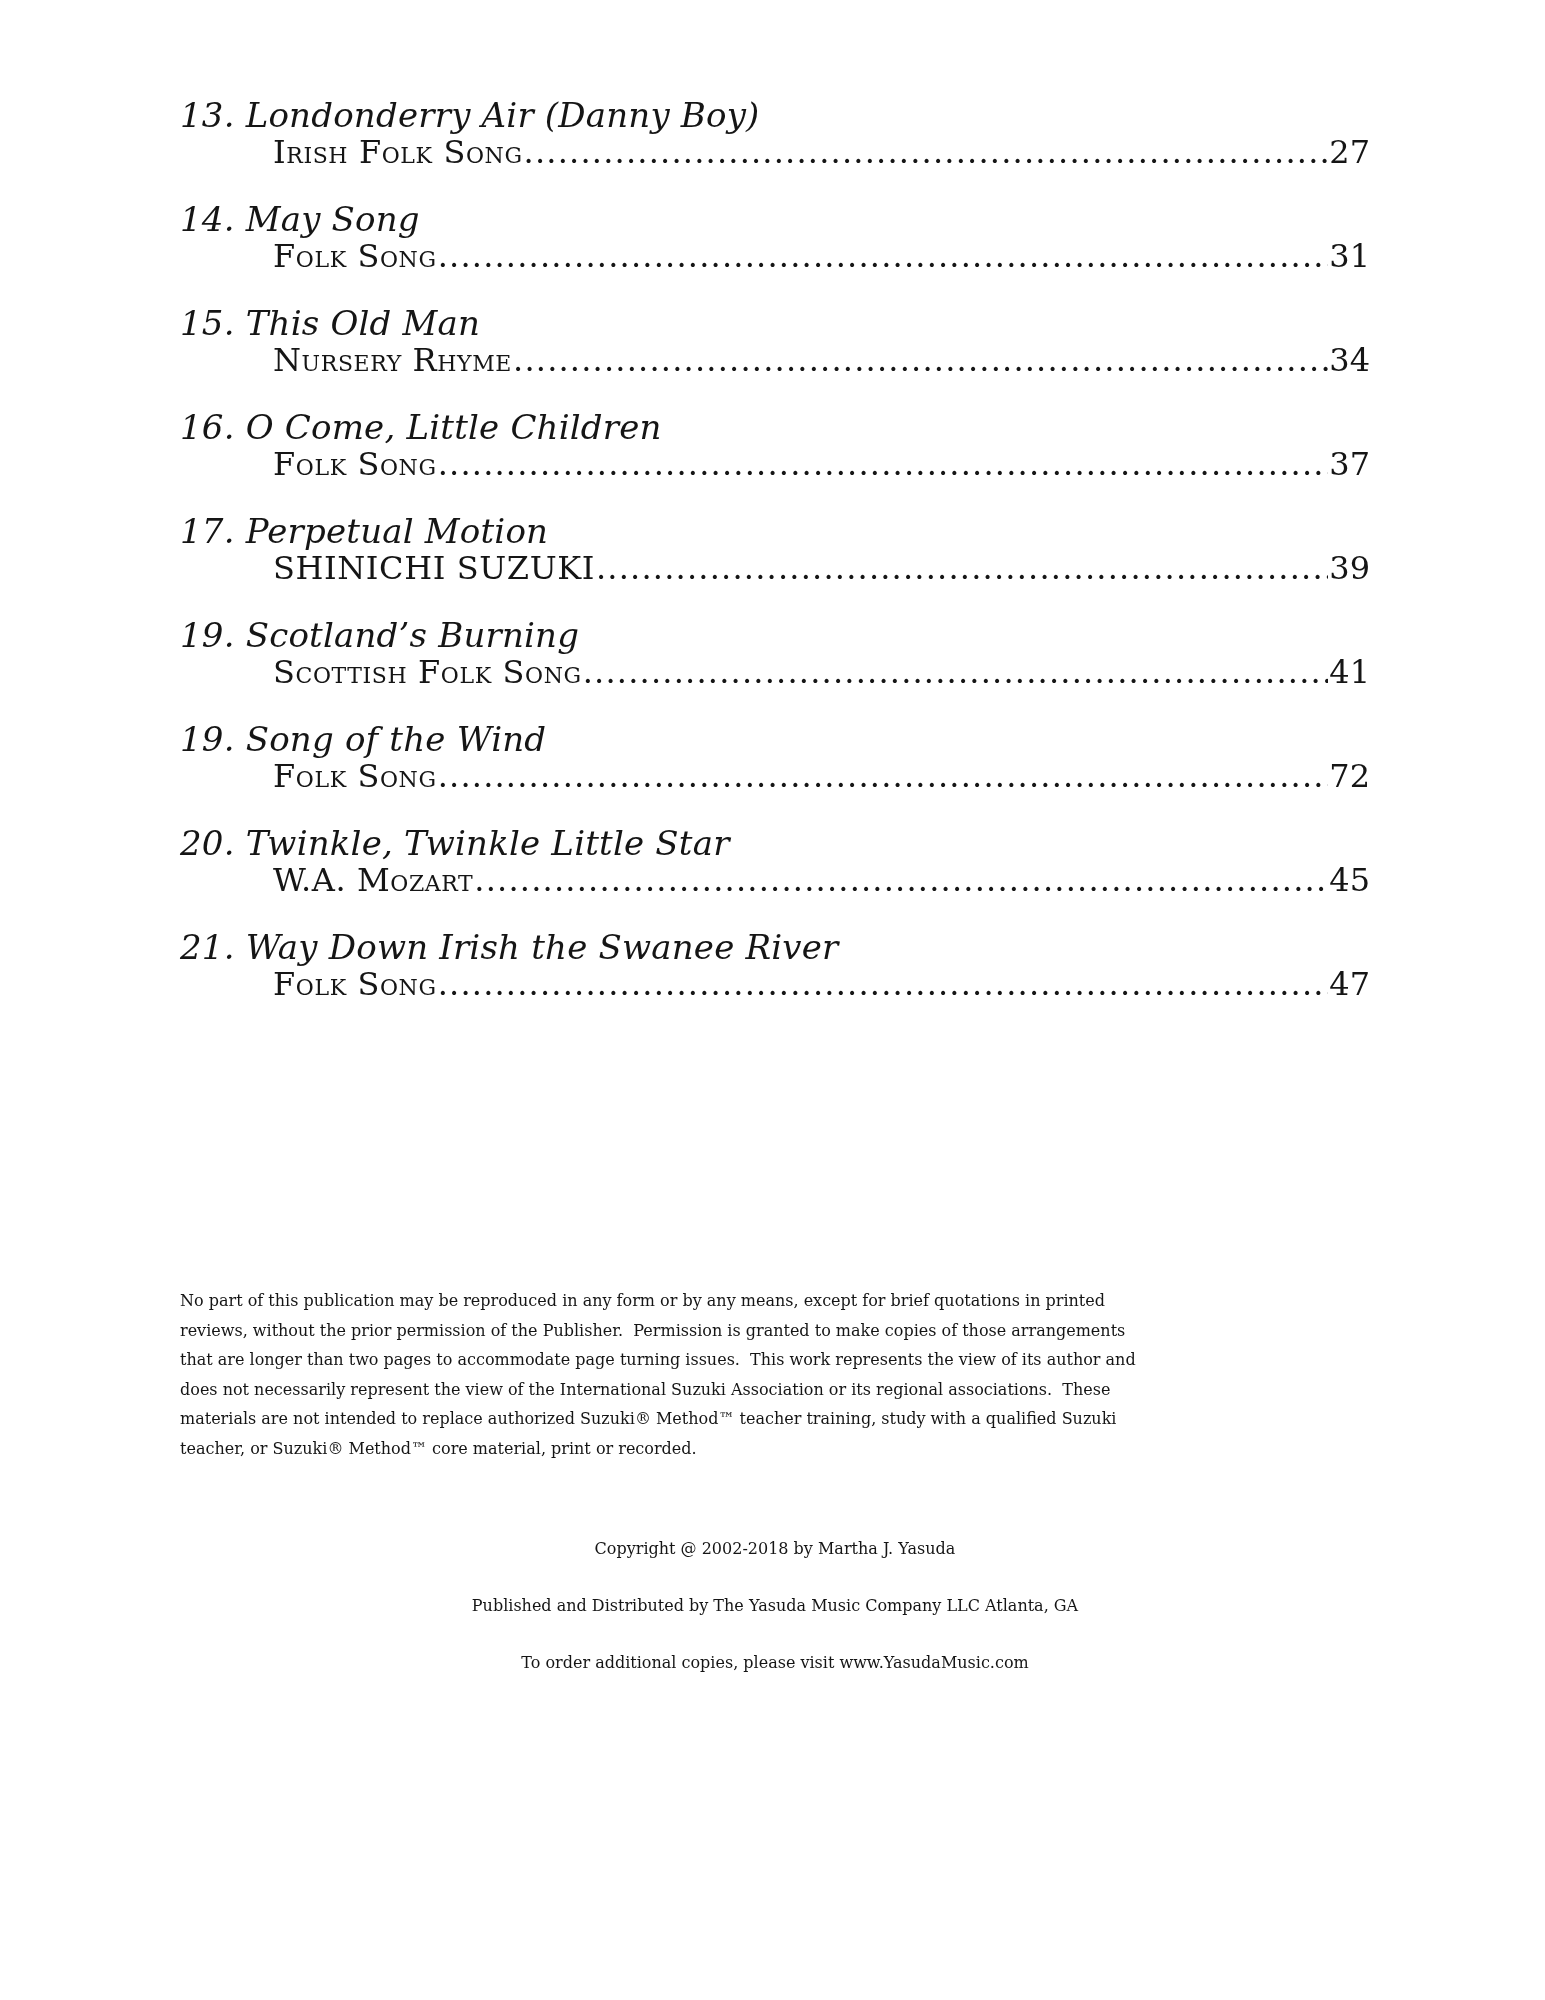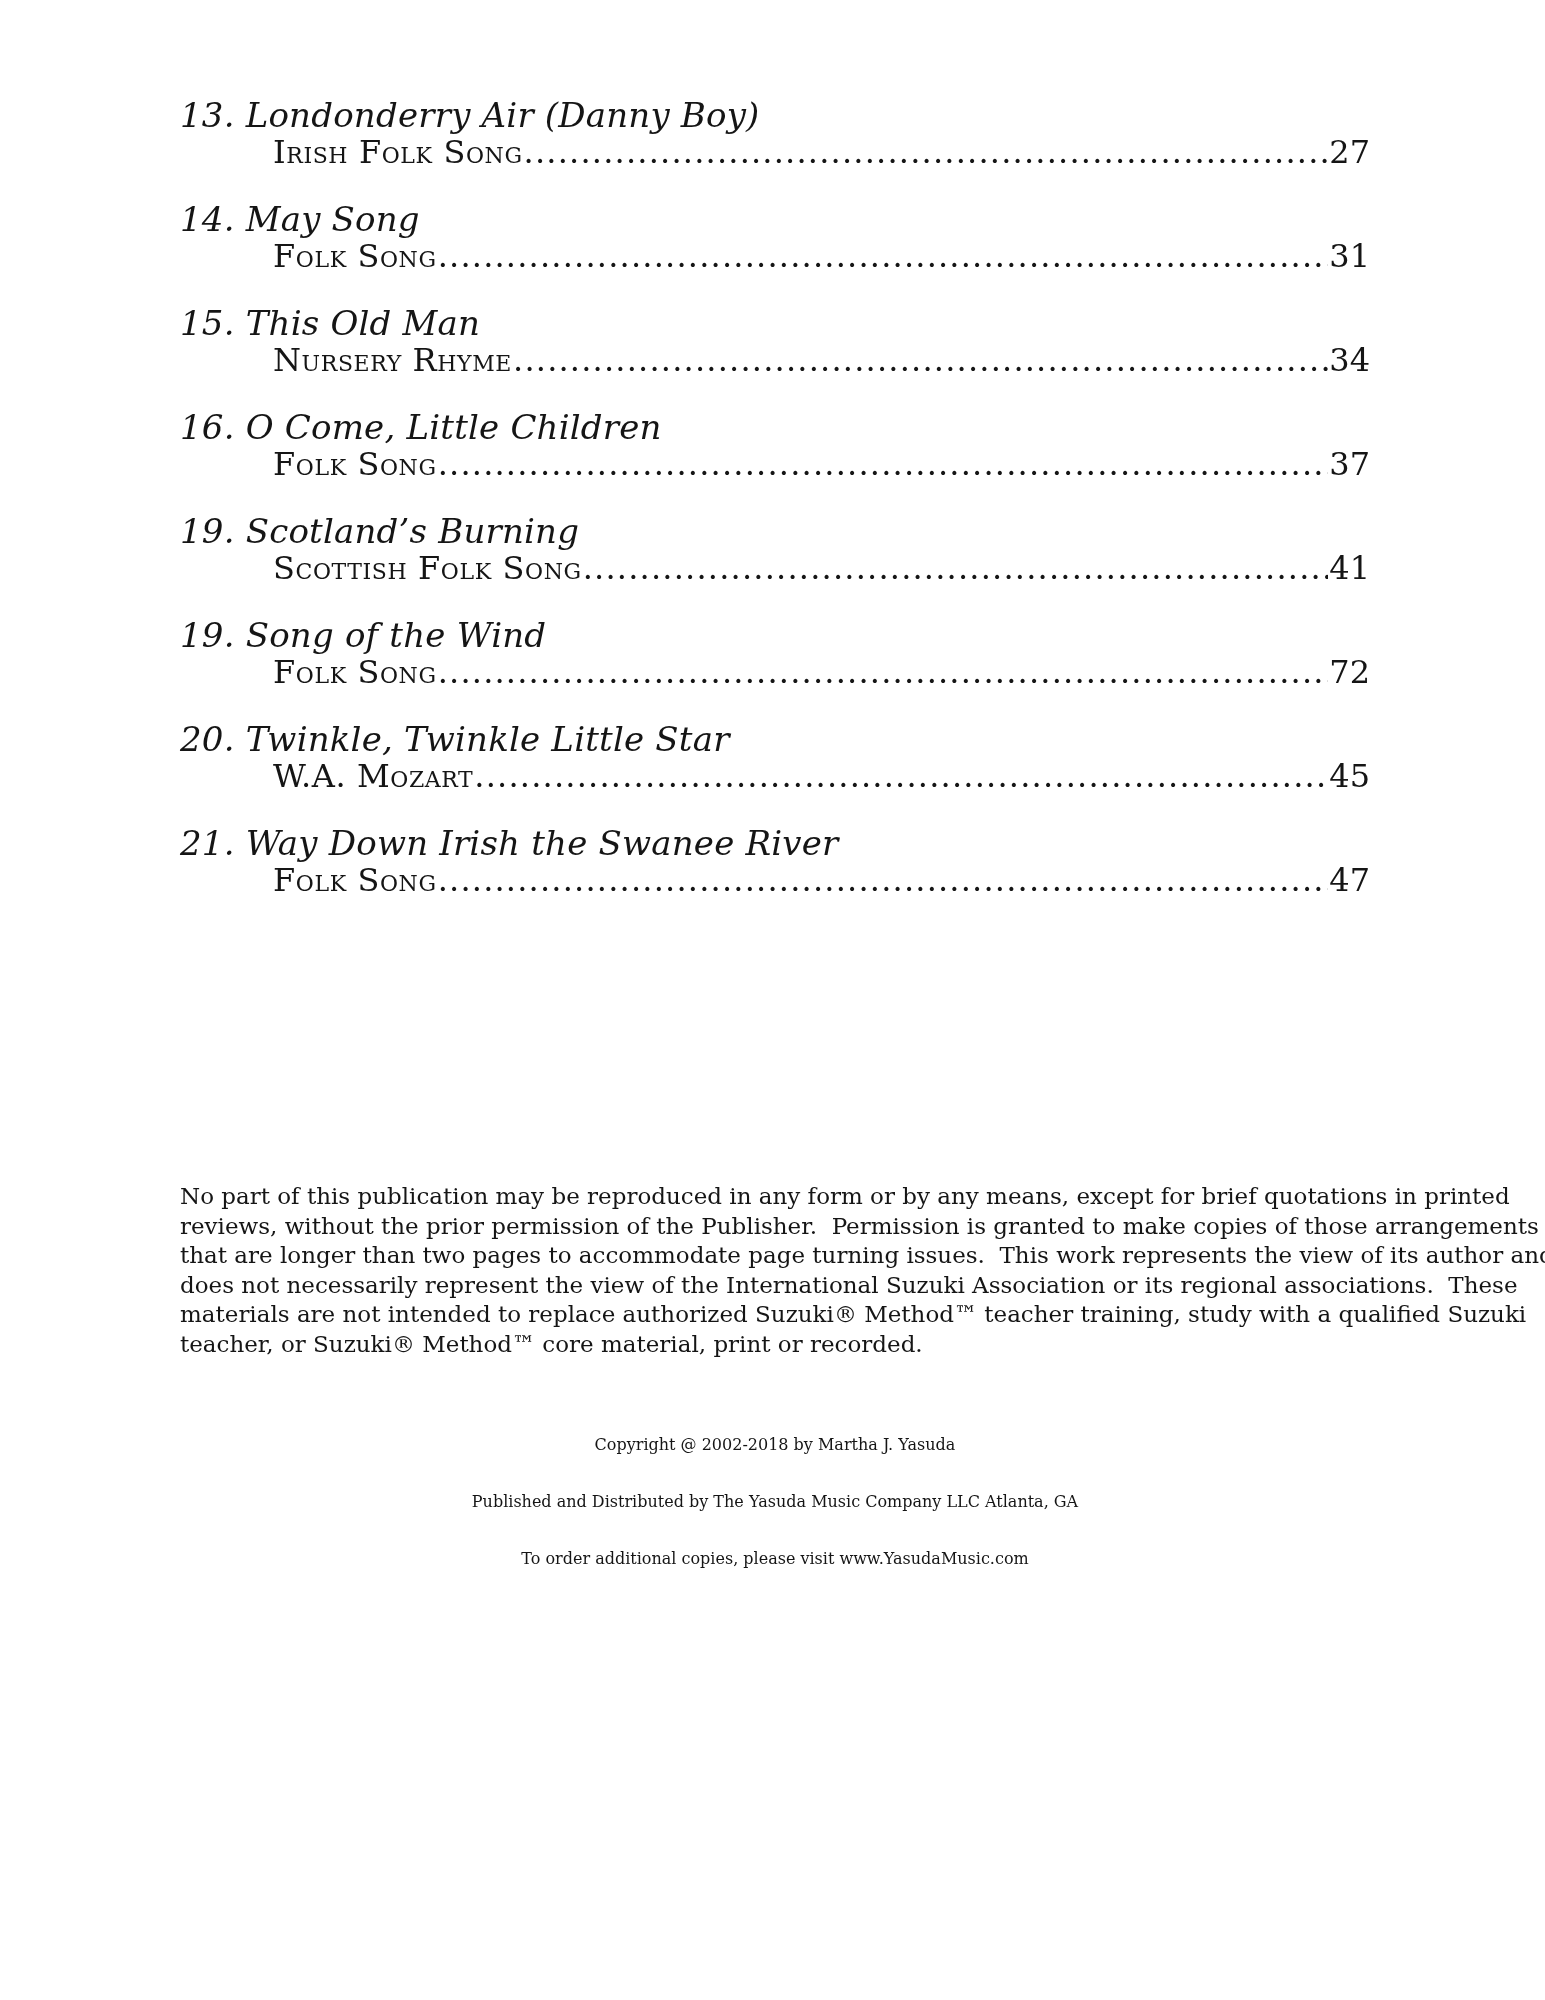--- a/index.html
+++ b/index.html
@@ -50,21 +50,21 @@
     margin: 0 1px;
   }
   .leader::after {
     content: "....................................................................................................................................................................................................................................................................................................";
   }
   .pagenum { flex: 0 0 auto; }
 
   
   .legal {
     margin-top: 285px;
-    font-size: 23px;
+    font-size: 16px;
     line-height: 29.5px;
   }
   .legal-line { white-space: pre; }
 
   
   .footer {
     margin-top: 70px;
     text-align: center;
     font-size: 16px;
   }
@@ -118,20 +118,30 @@
       <div class="entry-title">
         <span class="num">16.</span><span class="title-text">O Come, Little Children</span>
       </div>
       <div class="entry-row">
         <span class="attr">Folk Song</span>
         <span class="leader"></span>
         <span class="pagenum">37</span>
       </div>
     </section>
 
+    <section class="entry">
+      <div class="entry-title">
+        <span class="num">17.</span><span class="title-text">Perpetual Motion</span>
+      </div>
+      <div class="entry-row">
+        <span class="attr">SHINICHI SUZUKI</span>
+        <span class="leader"></span>
+        <span class="pagenum">39</span>
+      </div>
+    </section>
 
     <section class="entry">
       <div class="entry-title">
         <span class="num">19.</span><span class="title-text">Scotland’s Burning</span>
       </div>
       <div class="entry-row">
         <span class="attr">Scottish Folk Song</span>
         <span class="leader"></span>
         <span class="pagenum">41</span>
       </div>

